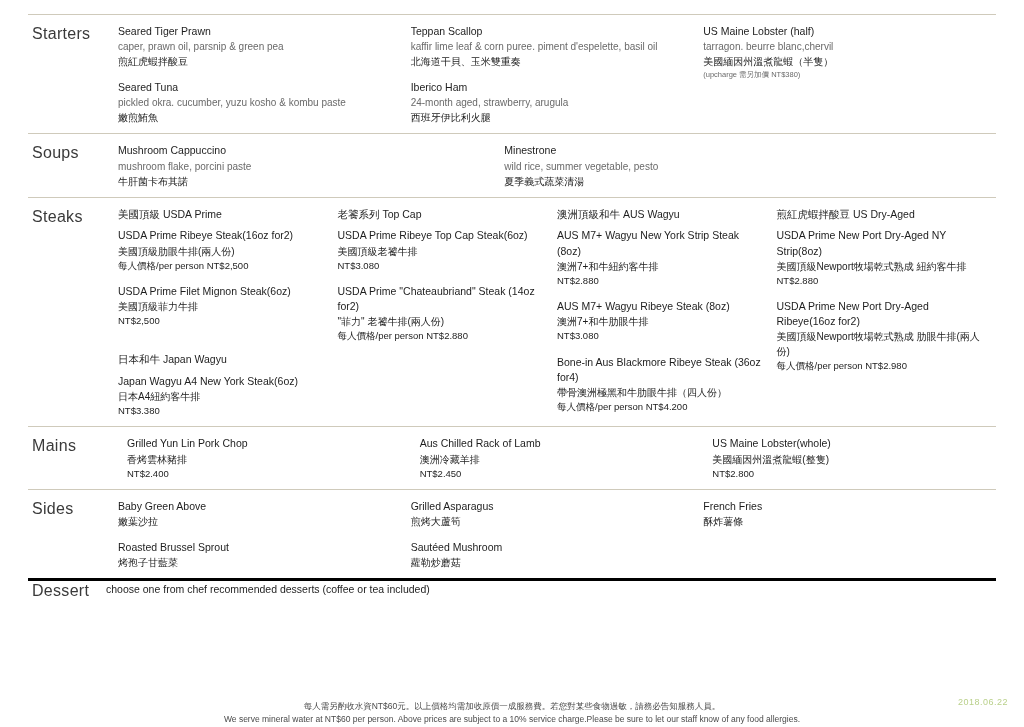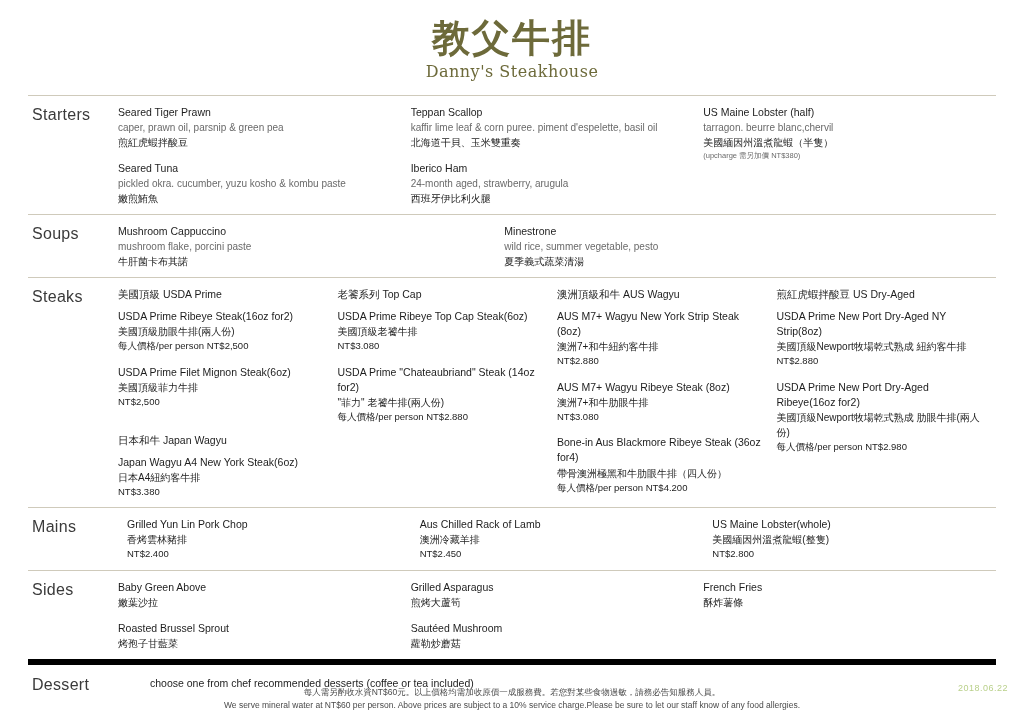--- a/index.html
+++ b/index.html
@@ -92,21 +92,21 @@
     line-height: 1.5;
   }
   .group-head {
     font-size: 10.5px;
     color: #1d1d1d;
     margin-bottom: 7px;
     line-height: 1.4;
   }
   .spacer-12 { height: 13px; }
 
-  .dessert-row { display: flex; border-top: 6px solid #000000; padding: 10px 0 6px 0; gap: 44px; }
+  .dessert-row { display: flex; border-top: 3px solid #000000; padding: 0 0 6px 0; }
   .dessert-text { font-size: 10.5px; color: #1d1d1d; padding-top: 2px; }
 
   
   .footer {
     position: absolute;
     left: 0; right: 0; bottom: 14px;
     text-align: center;
   }
   .footer-cn { font-size: 8.5px; color: #4a4a4a; line-height: 1.6; }
   .footer-en { font-size: 8.5px; color: #4a4a4a; line-height: 1.6; }
@@ -117,24 +117,20 @@
     font-size: 9px;
     color: #b9d08a;
     letter-spacing: 0.5px;
   }
 </style>
 </head>
 <body>
 
 <div class="page">
 
-  <div class="header">
-    <div class="brand-cn">教父牛排</div>
-    <div class="brand-en">Danny's Steakhouse</div>
-  </div>
 
   <div class="section starters first" style="margin-top:14px;">
     <div class="section-title">Starters</div>
     <div class="cols">
       <div class="col">
         <div class="item">
           <div class="item-title">Seared Tiger Prawn</div>
           <div class="item-desc">caper, prawn oil, parsnip &amp; green pea</div>
           <div class="item-cn">煎紅虎蝦拌酸豆</div>
         </div>

